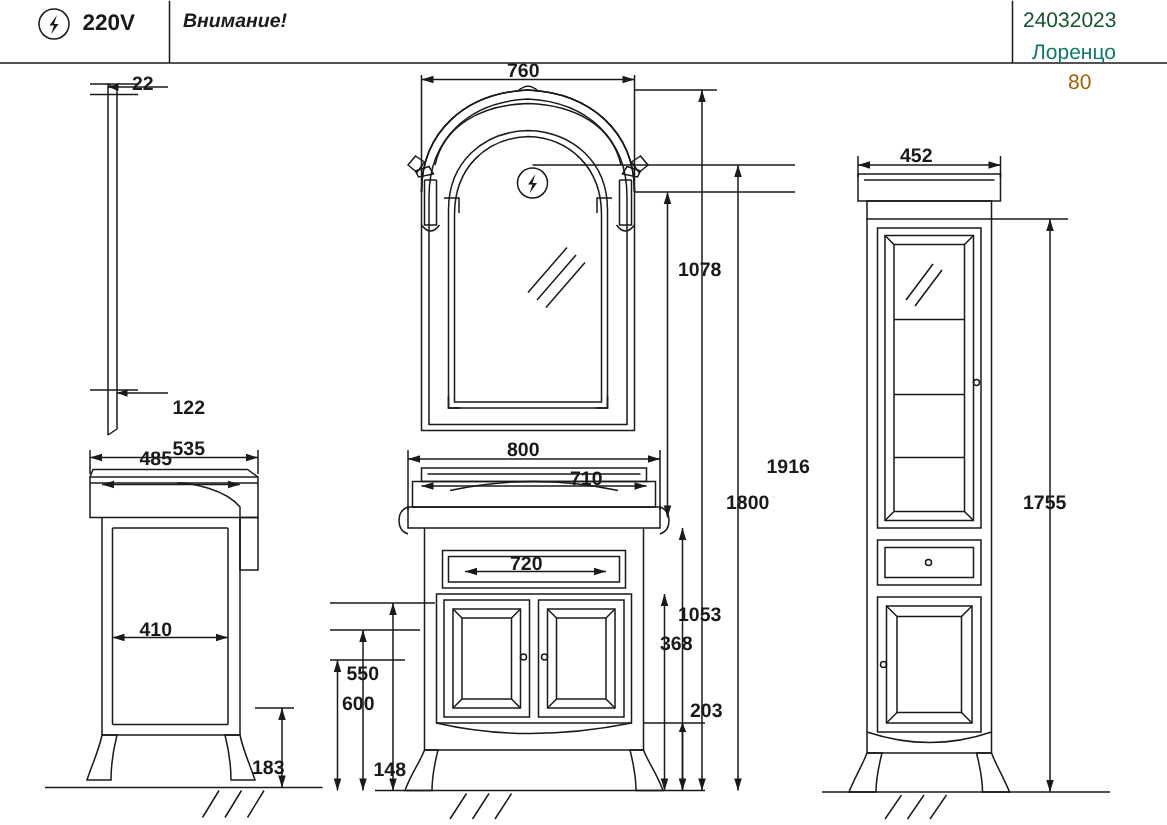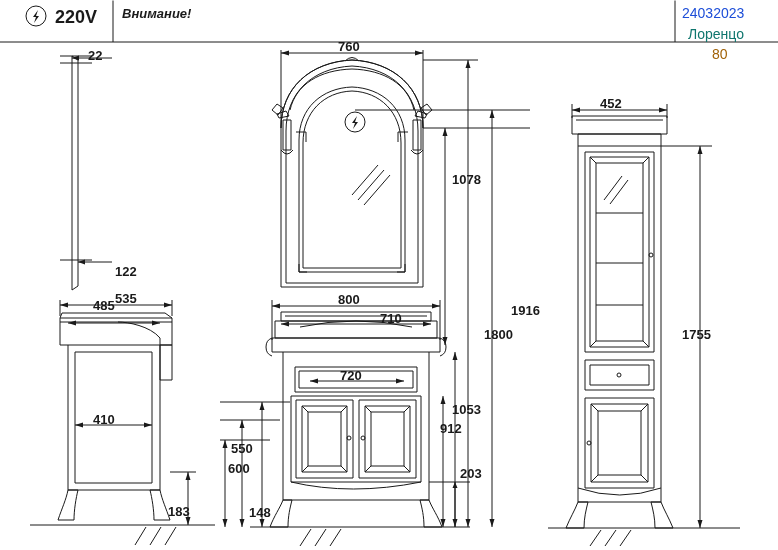--- a/index.html
+++ b/index.html
@@ -16,24 +16,24 @@
   .txt{position:absolute;white-space:nowrap;}
 
   
   #warn-title{
     left:122px;top:6px;font-size:13px;font-weight:bold;font-style:italic;
   }
   #warn-body{
     left:122px;top:24px;font-size:13px;font-weight:bold;font-style:italic;
   }
   #volt-label{
-    left:55px;top:7px;font-size:18px;font-weight:bold;
+    left:55px;top:7px;font-size:15px;font-weight:bold;
   }
   #code{
-    left:682px;top:5px;font-size:14px;color:#1d4ed8;
+    left:682px;top:5px;font-size:14px;color:#14532d;
   }
   #model{
     left:688px;top:26px;font-size:14px;color:#0f766e;
   }
   #model-size{
     left:712px;top:46px;font-size:14px;color:#a16207;
   }
 
   .dim{position:absolute;font-size:13px;white-space:nowrap;}
   .dim-b{font-weight:bold;}
@@ -323,21 +323,21 @@
   <span class="dim dim-b" style="left:338px;top:39px;">760</span>
   <span class="dim dim-b" style="left:452px;top:172px;">1078</span>
 
   <span class="dim dim-b" style="left:338px;top:292px;">800</span>
   <span class="dim dim-b" style="left:340px;top:311px;margin-left:40px;">710</span>
   <span class="dim dim-b" style="left:340px;top:368px;">720</span>
 
   <span class="dim dim-b" style="left:511px;top:303px;">1916</span>
   <span class="dim dim-b" style="left:484px;top:327px;">1800</span>
   <span class="dim dim-b" style="left:452px;top:402px;">1053</span>
-  <span class="dim dim-b" style="left:440px;top:421px;">912</span>
+  <span class="dim dim-b" style="left:440px;top:421px;">368</span>
   <span class="dim dim-b" style="left:460px;top:466px;text-align:center;">203</span>
   <span class="dim dim-b" style="left:249px;top:505px;">148</span>
   <span class="dim dim-b" style="left:231px;top:441px;">550</span>
   <span class="dim dim-b" style="left:228px;top:461px;">600</span>
 
   <span class="dim dim-b" style="left:600px;top:96px;">452</span>
   <span class="dim dim-b" style="left:682px;top:327px;">1755</span>
 
 </div>
 

